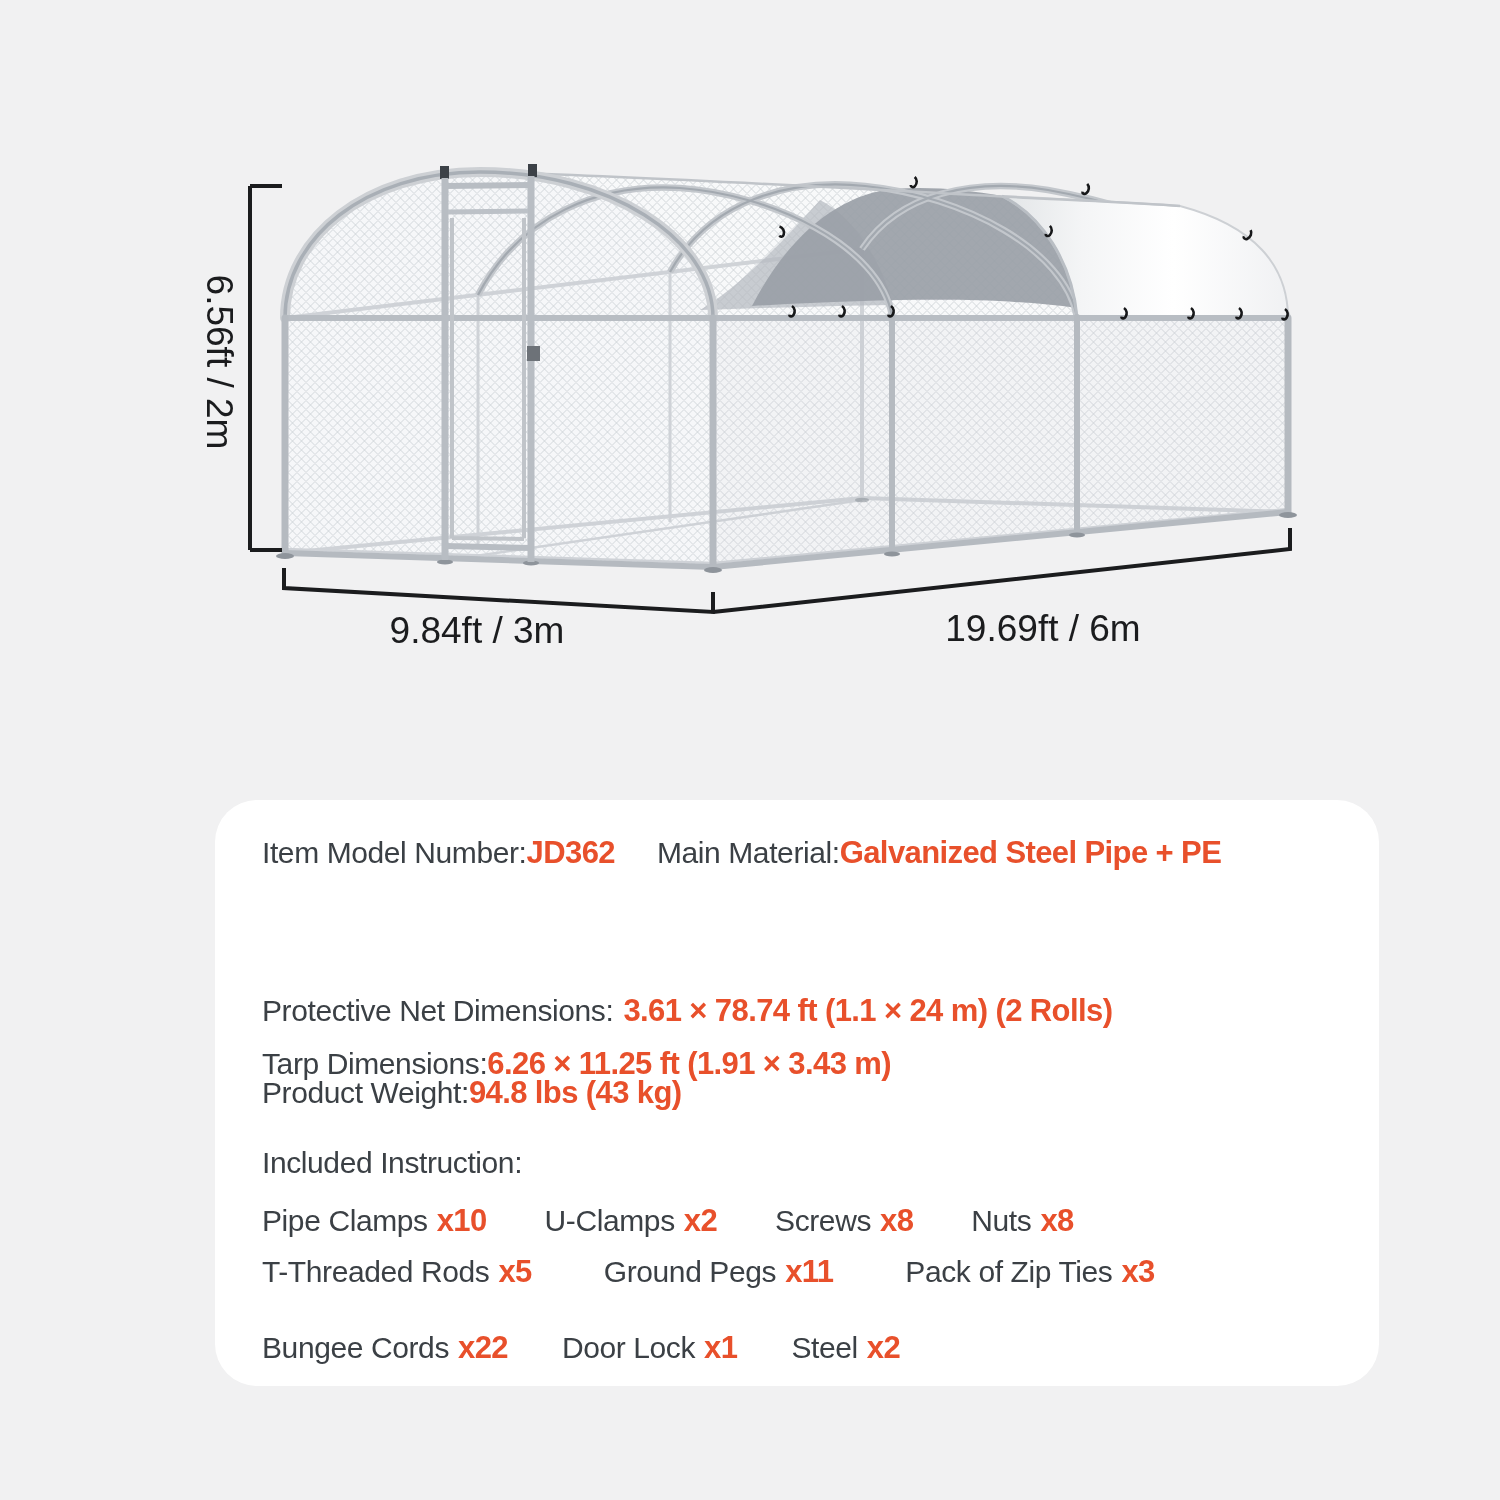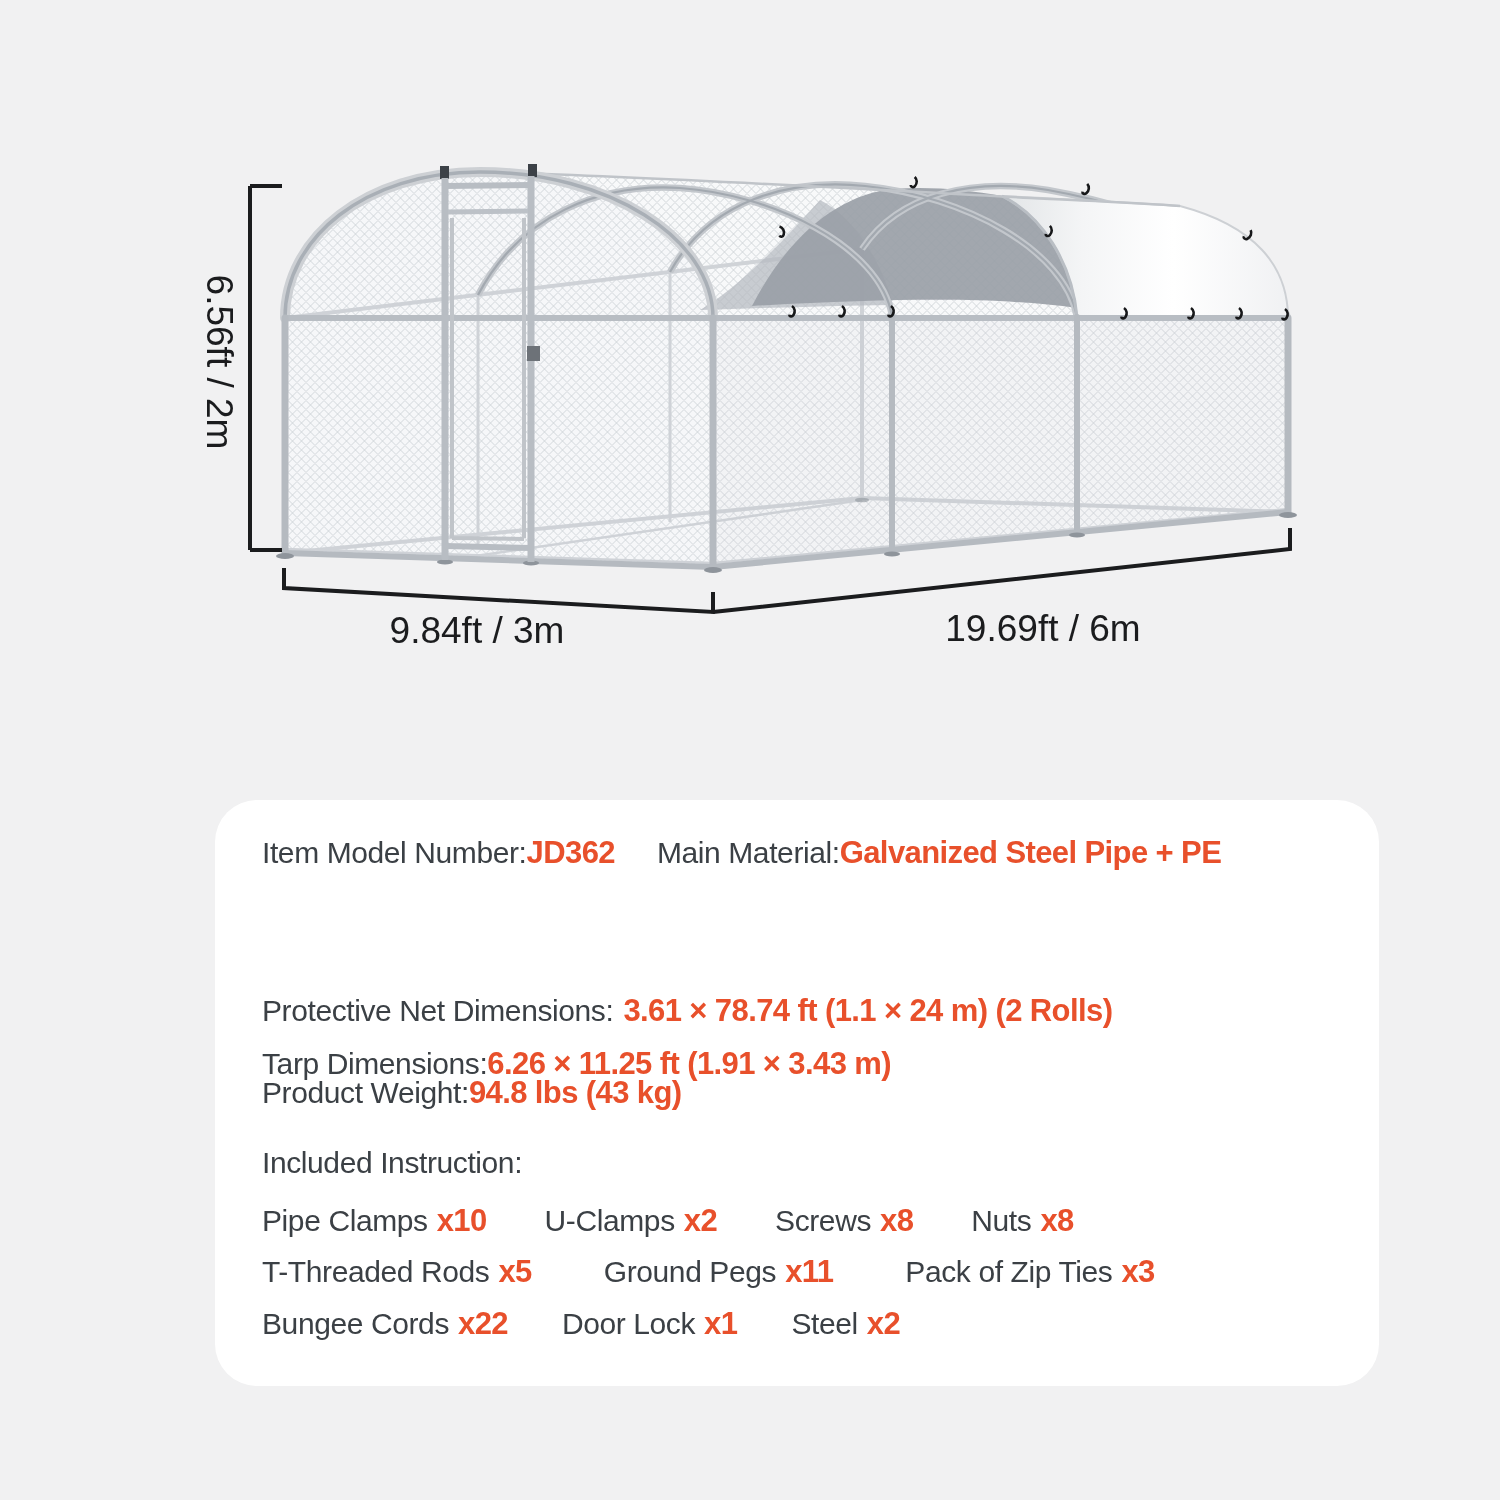--- a/index.html
+++ b/index.html
@@ -20,21 +20,21 @@
   }
   .spec-label{color:#3b4045;font-weight:400;}
   .spec-value{color:#e8502b;font-weight:700;font-size:31px;letter-spacing:-0.6px;}
   .pair{display:inline-block;}
   .pair2{margin-left:42px;}
   .gap-before{margin-left:10px;}
   .acc-row{display:flex;align-items:center;}
   .acc-item{white-space:nowrap;}
   .acc-qty{color:#e8502b;font-weight:700;font-size:31px;margin-left:9px;letter-spacing:-0.6px;}
   .r1{top:33px;} .r2{top:98px;} .r3{top:155px;margin-top:36px;} .r4{top:212px;margin-top:32px;} .r5{top:273px;}
-  .r6{top:343px;} .r7{top:401px;gap:58px;} .r8{top:452px;gap:72px;} .r9{top:504px;gap:54px;}
+  .r6{top:343px;} .r7{top:401px;gap:58px;} .r8{top:452px;gap:72px;} .r9{top:528px;gap:54px;}
 </style>
 </head>
 <body>
 
 <div class="stage">
 
   <svg class="diagram-svg" width="1500" height="780" viewBox="0 0 1500 780">
     <defs>
       <pattern id="mesh" width="9" height="9" patternUnits="userSpaceOnUse">
         <path d="M0,4.5 L4.5,0 L9,4.5 L4.5,9 Z" fill="none" stroke="#ced2d7" stroke-width="0.9"></path>

